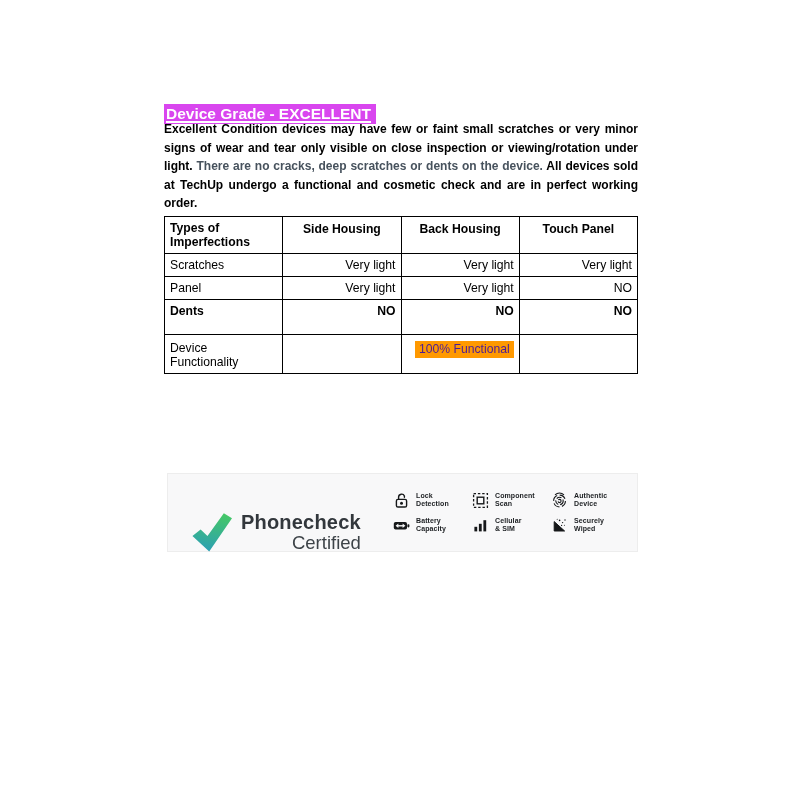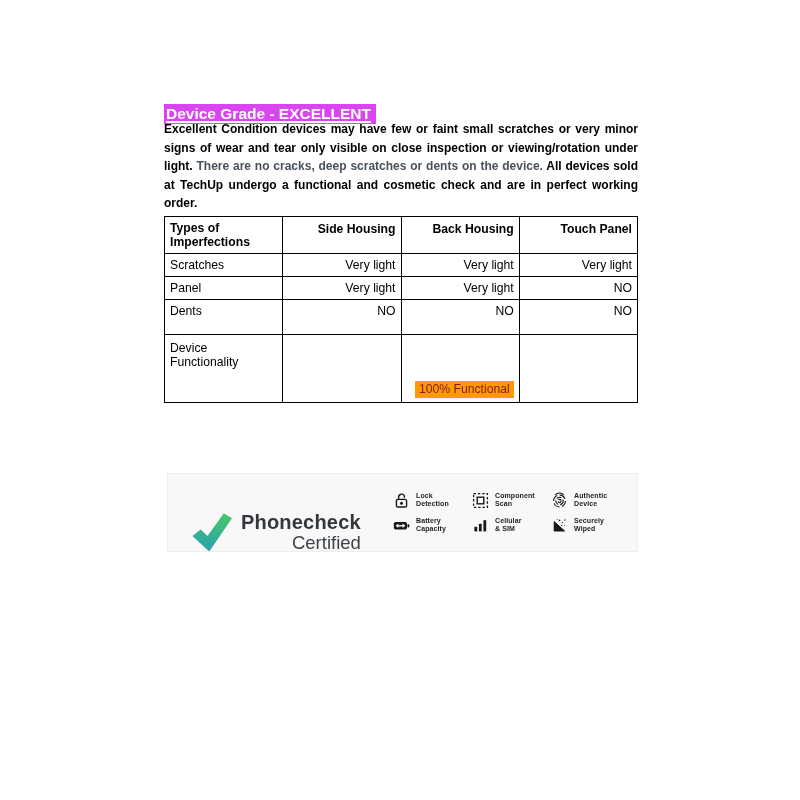--- a/index.html
+++ b/index.html
@@ -43,31 +43,31 @@
     font-size: 12.2px;
     border-radius: 8px;
   }
   table.grade col { width: 25%; }
   table.grade th, table.grade td {
     border: 1.5px solid #000;
     vertical-align: top;
     padding: 4px 5px;
   }
   table.grade th {
-    font-weight: bold; text-align: right; height: 35px; padding-top: 5px;
+    font-weight: bold; text-align: center; height: 35px; padding-top: 5px;
   }
   table.grade th.rowhead { text-align: left; line-height: 13.5px; }
   table.grade td { text-align: right; height: 22px; padding-top: 4px; }
   table.grade td.rowlabel { text-align: left; margin-top: 40px; }
-  tr.dents-row td { height: 35px; }
+  tr.dents-row td { height: 35px; font-weight: bold; }
   tr.func-row td { height: 26px; padding-top: 6px; }
   .hl-orange {
     display: inline-block;
-    background: #ff9900; color: #7f1d1d;
-    font-size: 12.2px; padding: 1px 4px 2px 4px; margin-top: 40px;
+    background: #ff9900; color: #4c1d95;
+    font-size: 12.2px; padding: 1px 4px 2px 4px;
   }
 
   
   .banner {
     position: absolute; left: 167px; top: 473px; width: 471px; height: 79px;
     background: #f8f8f9; border: 1px solid #ededed;
     display: flex; align-items: center;
   }
   .logo { display: flex; align-items: center; margin-left: 21px; margin-top: 40px; }
   .logo-check { width: 43px; height: 47px; flex: 0 0 auto; }

